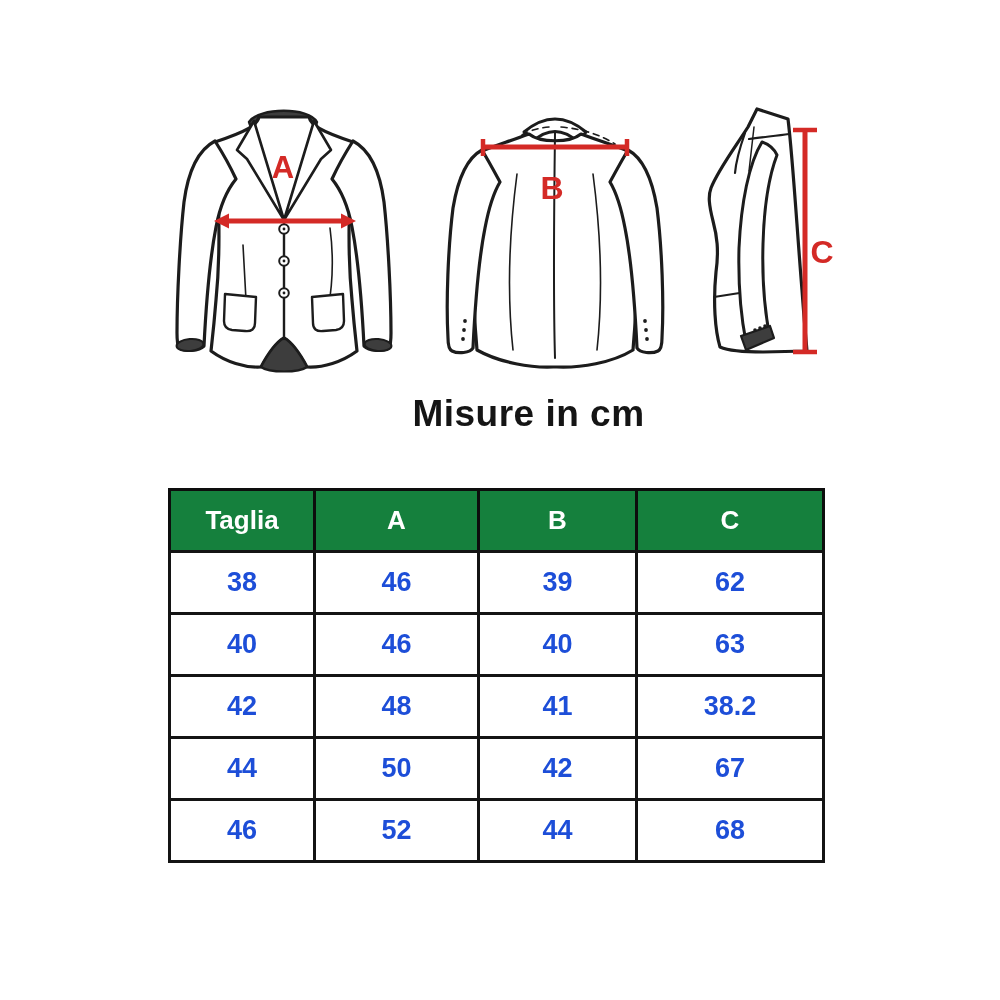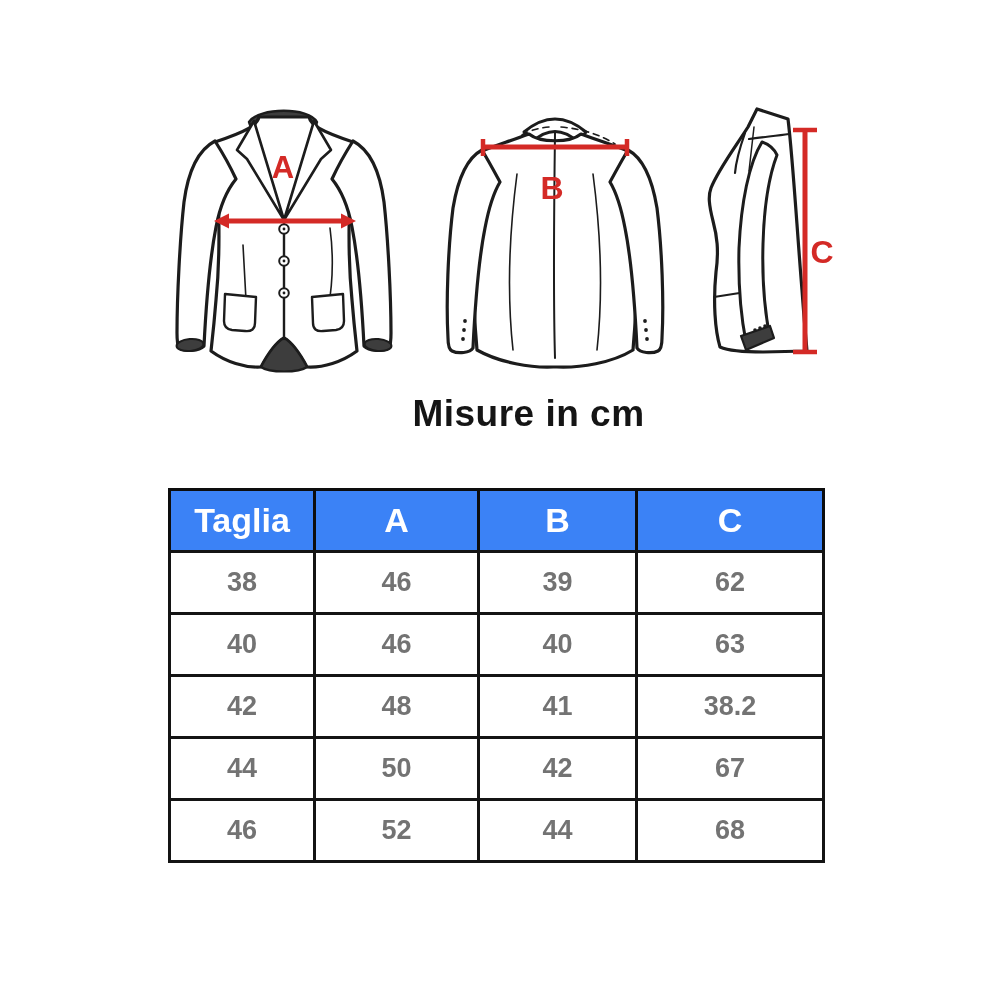--- a/index.html
+++ b/index.html
@@ -14,24 +14,24 @@
   }
   .size-table{
     position:absolute;top:488px;left:168px;width:654px;
     border-collapse:collapse;table-layout:fixed;
   }
   .size-table th,.size-table td{
     border:3px solid #141414;text-align:center;vertical-align:middle;
     font-weight:700;font-size:27px;height:59px;padding:0;
   }
   .size-table thead th{
-    background:#3b82f6;color:#ffffff;border-color:#0d0d0d;
-    border-bottom-color:#141414;font-size:34px;
-  }
-  .size-table td{background:#ffffff;color:#737373;}
+    background:#15803d;color:#ffffff;border-color:#0d0d0d;
+    border-bottom-color:#141414;font-size:26px;
+  }
+  .size-table td{background:#ffffff;color:#1d4ed8;}
   svg text{font-family:"Liberation Sans",sans-serif;font-weight:700;}
 </style>
 </head>
 <body>
 
 <div class="canvas">
 
   <svg class="diagram-svg" width="1000" height="400" viewBox="0 0 1000 400">
 
     <g fill="none" stroke="#1c1c1c" stroke-linejoin="round" stroke-linecap="round">

